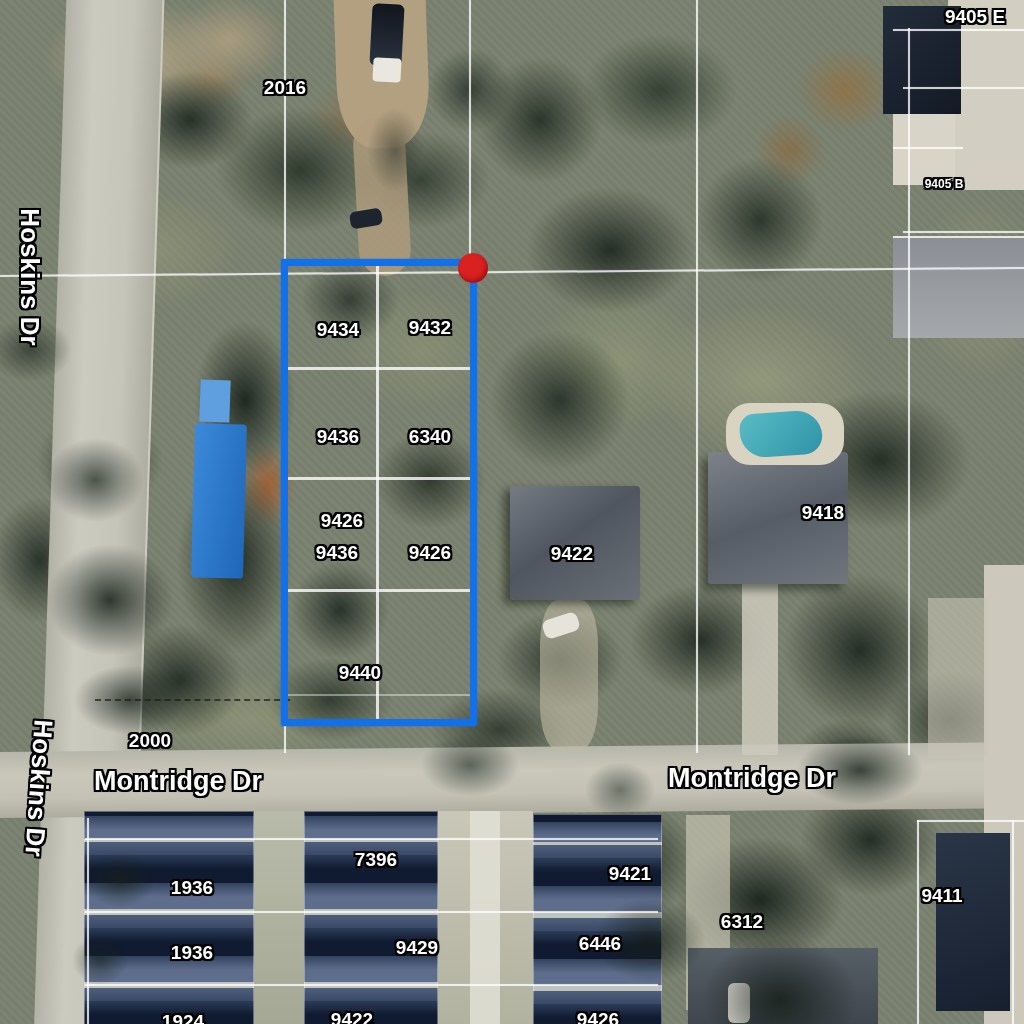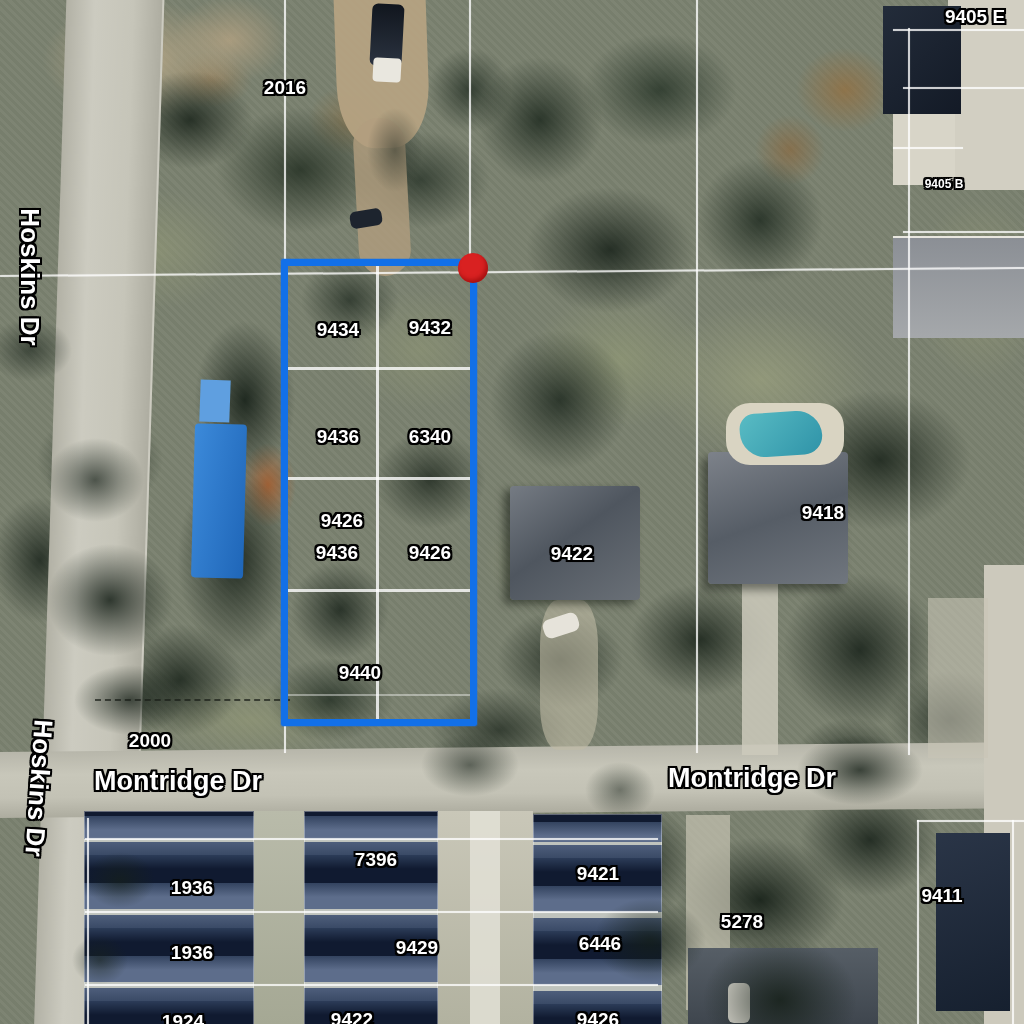--- a/index.html
+++ b/index.html
@@ -204,18 +204,18 @@
       <span class="map-label" style="left: 150px; top: 740px; font-size: 19px; transform: translate(-50%, -50%);">2000</span>
       <span class="map-label" style="left: 178px; top: 781px; font-size: 27px; transform: translate(-50%, -50%);">Montridge Dr</span>
       <span class="map-label" style="left: 752px; top: 778px; font-size: 27px; transform: translate(-50%, -50%);">Montridge Dr</span>
       <span class="map-label" style="left: 192px; top: 887px; font-size: 19px; transform: translate(-50%, -50%);">1936</span>
       <span class="map-label" style="left: 376px; top: 859px; font-size: 19px; transform: translate(-50%, -50%);">7396</span>
       <span class="map-label" style="left: 192px; top: 952px; font-size: 19px; transform: translate(-50%, -50%);">1936</span>
       <span class="map-label" style="left: 373px; top: 947px; font-size: 19px; transform: translate(-50%, -50%); margin-left: 44px;">9429</span>
       <span class="map-label" style="left: 183px; top: 1021px; font-size: 19px; transform: translate(-50%, -50%);">1924</span>
       <span class="map-label" style="left: 352px; top: 1019px; font-size: 19px; transform: translate(-50%, -50%);">9422</span>
       <span class="map-label" style="left: 598px; top: 1019px; font-size: 19px; transform: translate(-50%, -50%);">9426</span>
-      <span class="map-label" style="left: 598px; top: 873px; font-size: 19px; transform: translate(-50%, -50%);">9421</span>
+      <span class="map-label" style="left: 630px; top: 873px; font-size: 19px; transform: translate(-50%, -50%);">9421</span>
       <span class="map-label" style="left: 600px; top: 943px; font-size: 19px; transform: translate(-50%, -50%);">6446</span>
-      <span class="map-label" style="left: 742px; top: 921px; font-size: 19px; transform: translate(-50%, -50%);">5278</span>
+      <span class="map-label" style="left: 742px; top: 921px; font-size: 19px; transform: translate(-50%, -50%);">6312</span>
       <span class="map-label" style="left: 942px; top: 895px; font-size: 19px; transform: translate(-50%, -50%);">9411</span>
     </div>
 </div>
 
 </body></html>

